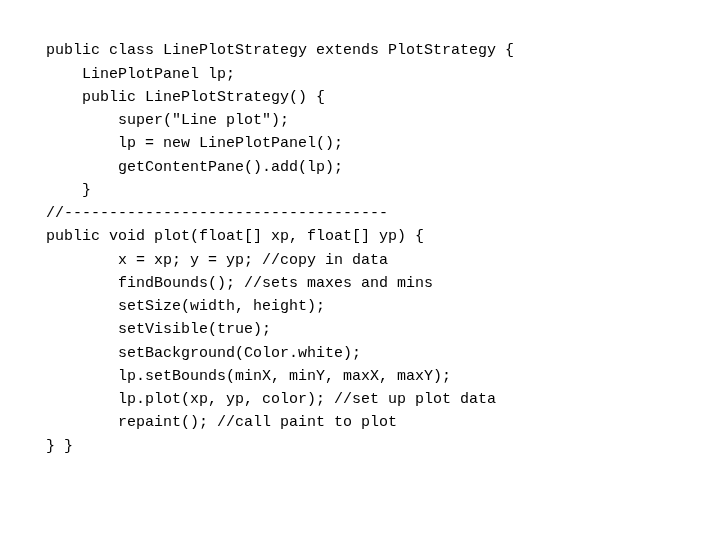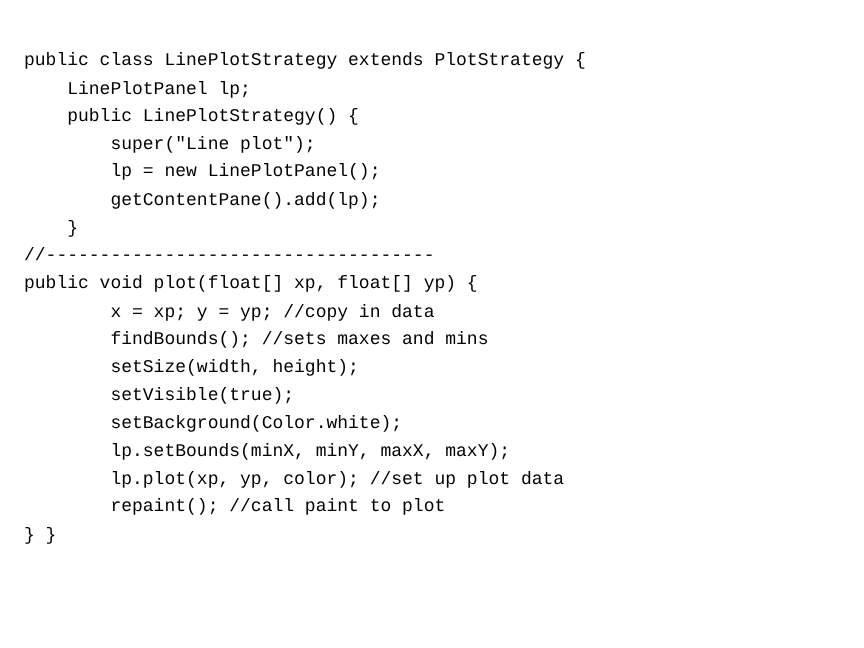--- a/index.html
+++ b/index.html
@@ -14,20 +14,21 @@
       font-size: 15px;
       line-height: 1.55;
       padding: 16px 20px;
       width: 720px;
       min-height: 540px;
       color: #000000;
     }
 
     .code-block {
       white-space: pre;
+      margin-left: 26px;
     }
 
     .line {
       display: block;
     }
   </style>
 </head>
 <body>
 
 <div class="code-block">

